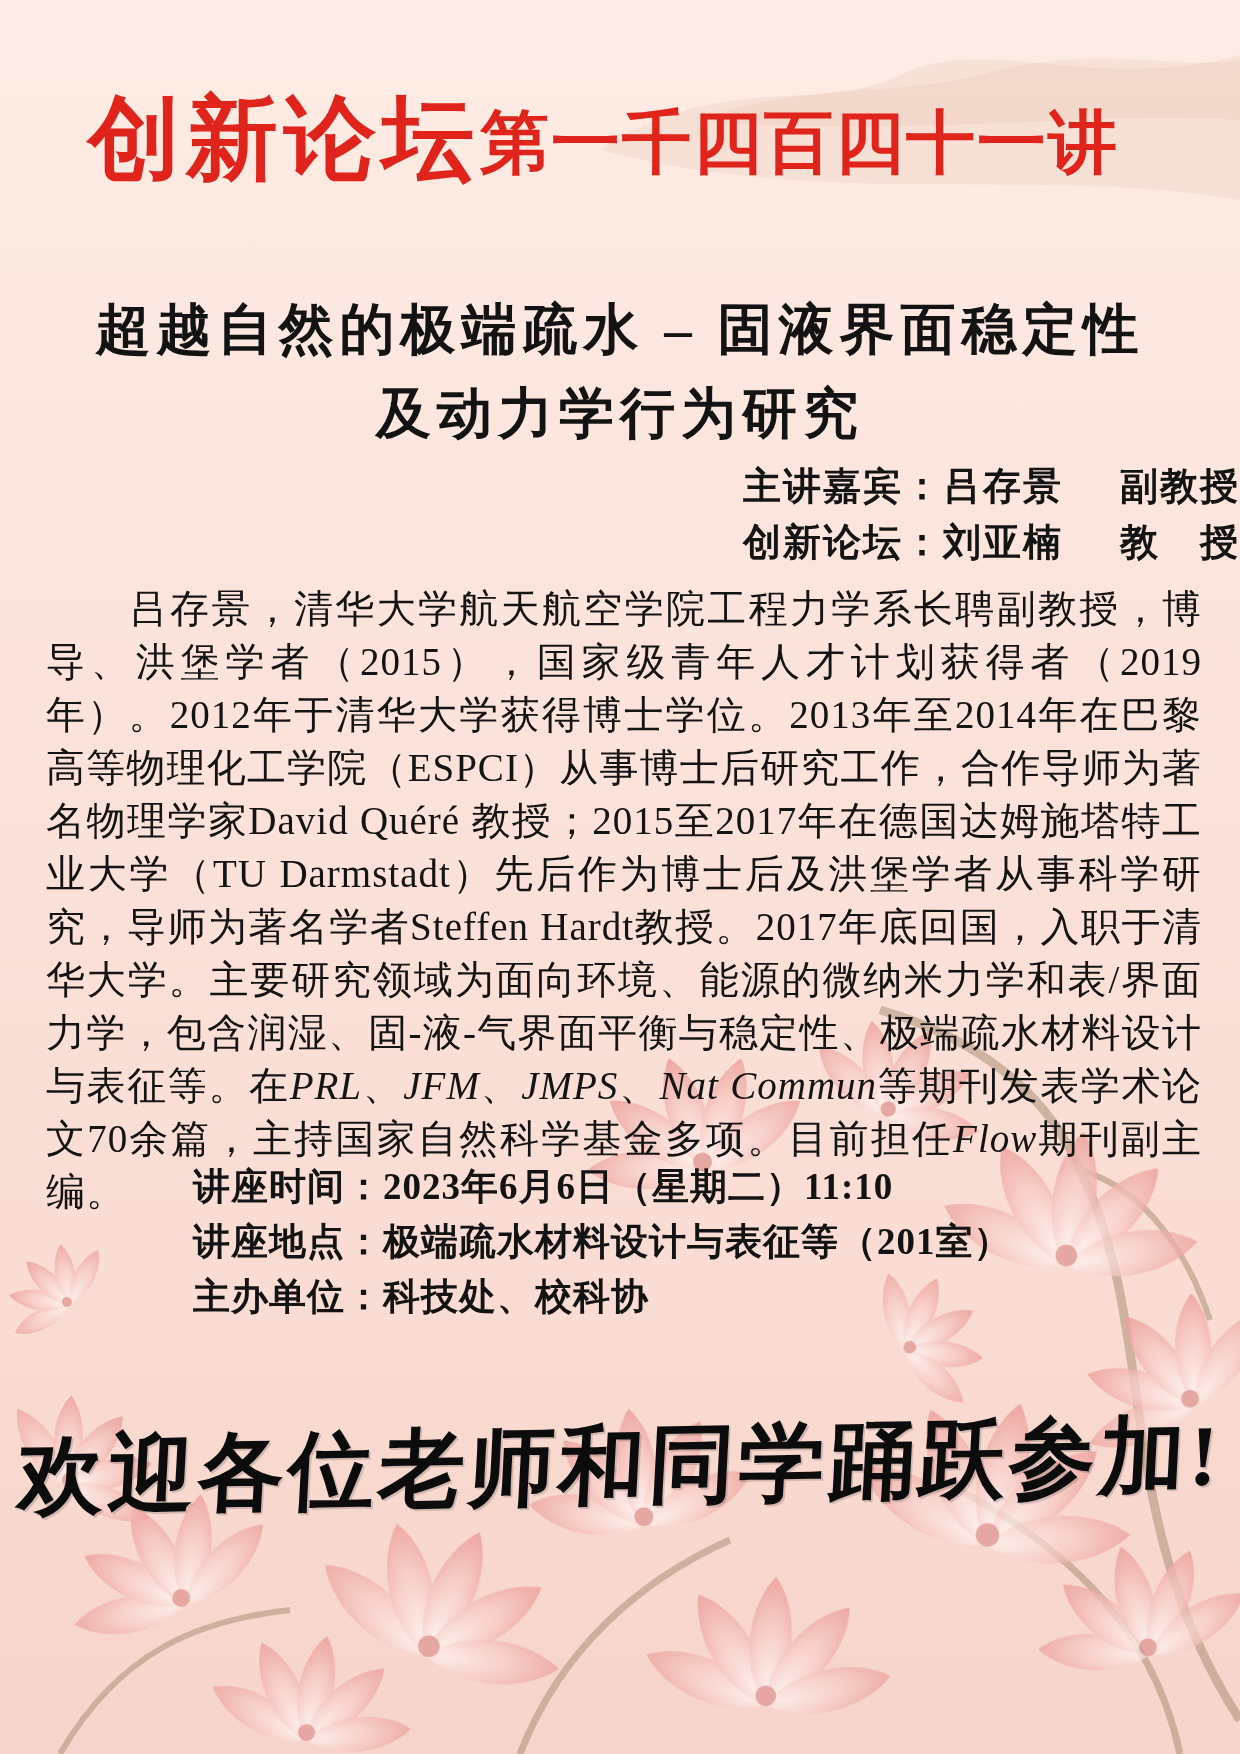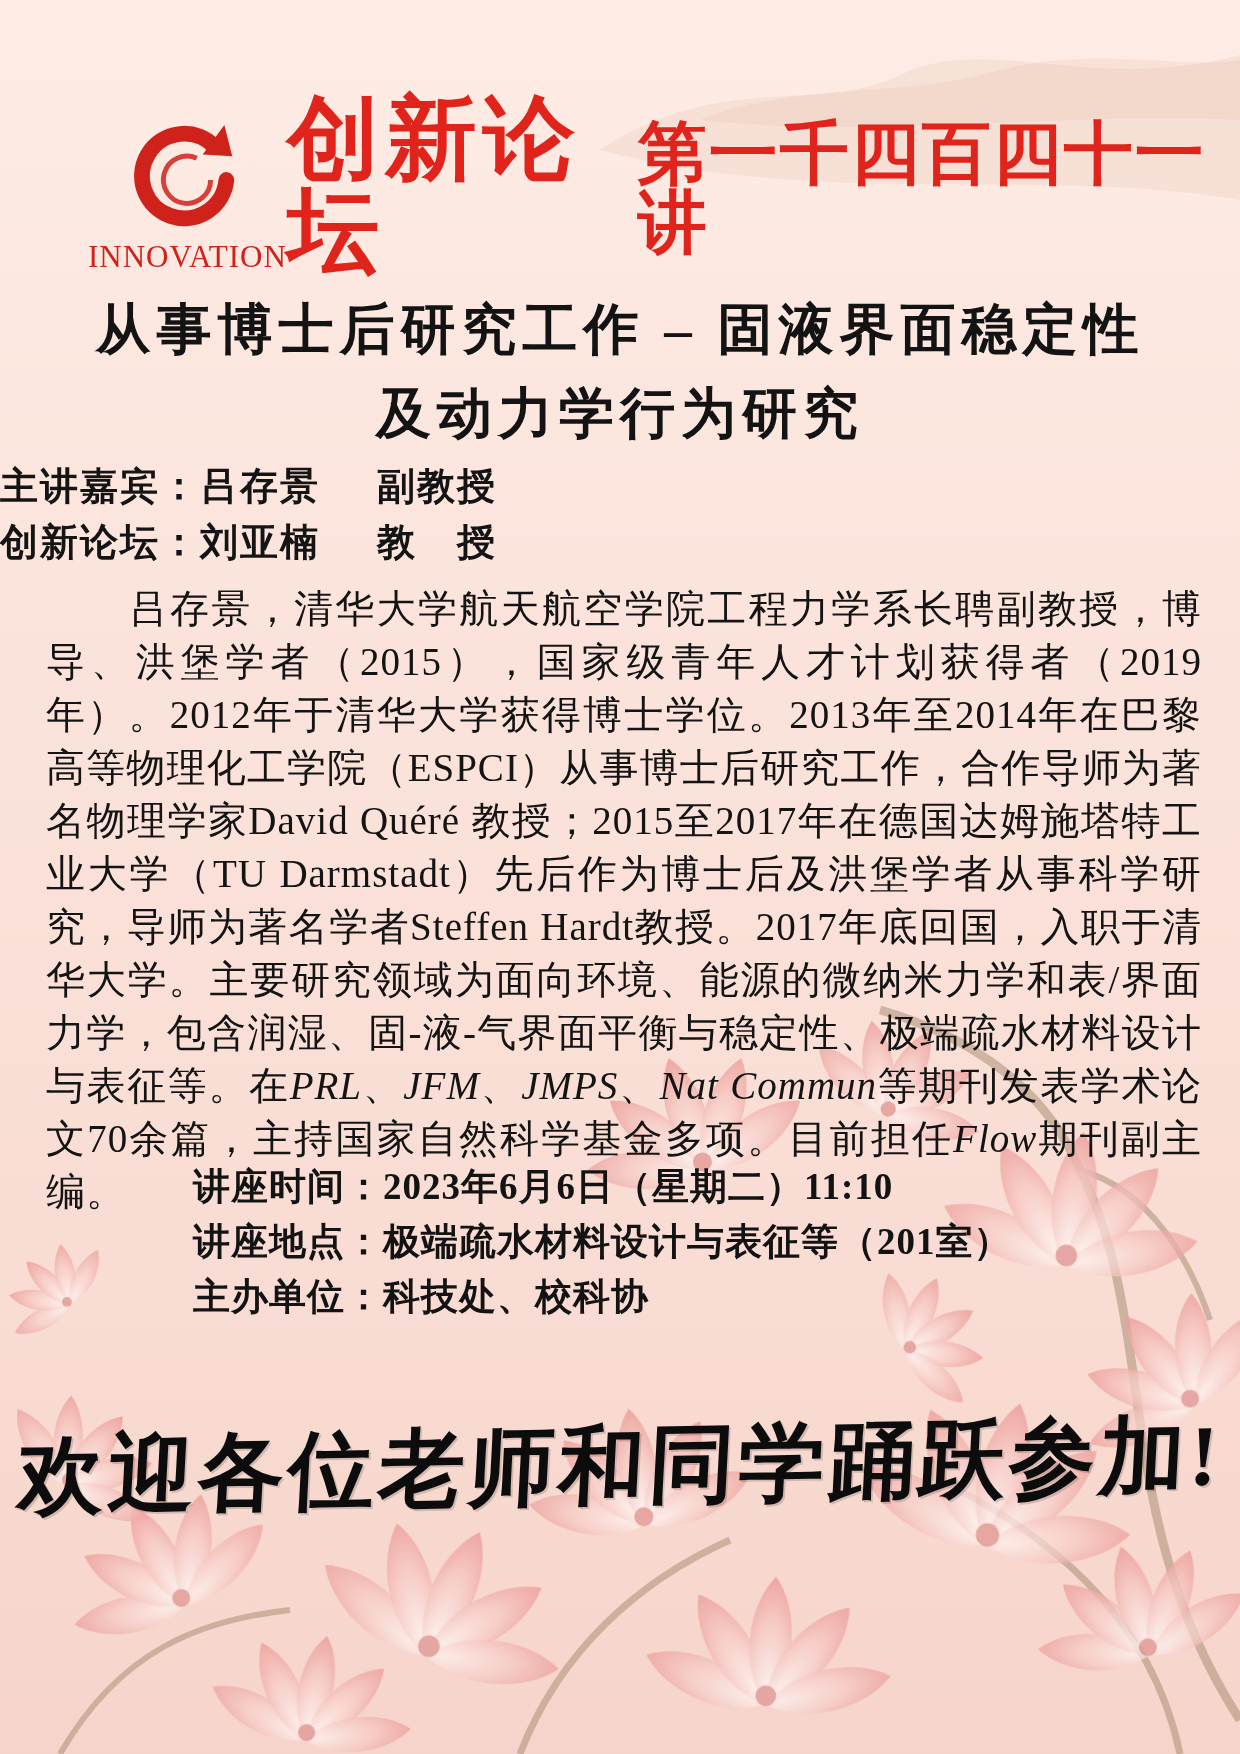--- a/index.html
+++ b/index.html
@@ -69,21 +69,21 @@
     font-size: 55px;
     letter-spacing: 6px;
     line-height: 84px;
     font-family: "Liberation Serif", serif;
   }
 
   
   .speakers {
     position: absolute;
     top: 458px; left: 0; right: 0;
-    text-align: left;
+    text-align: right;
     color: #141414;
     font-weight: 700;
     font-size: 38px;
     line-height: 56px;
     letter-spacing: 2px;
   }
   .speaker-title { margin-left: 1.5em; }
 
   
   .bio {
@@ -173,36 +173,26 @@
       <use href="#bloom" transform="translate(1150,1655) scale(1.0) rotate(-15)"></use>
       <use href="#bloom" transform="translate(305,1740) scale(0.95) rotate(12)"></use>
       <use href="#bloom" transform="translate(70,1305) scale(0.55) rotate(-45)"></use>
       <use href="#bloom" transform="translate(905,1350) scale(0.7) rotate(60)"></use>
     </g>
   </svg>
 
   <div class="content">
 
     <div class="header">
-      <div class="logo-block">
-        <div class="logo-icon">
-          <svg viewBox="0 0 120 120">
-            <path d="M88 28 A43 43 0 1 0 100 62" fill="none" stroke="#cf221b" stroke-width="16" stroke-linecap="round"></path>
-            <path d="M70 40 A24 24 0 1 0 84 62" fill="none" stroke="#cf221b" stroke-width="5" opacity="0.85"></path>
-            <polygon points="76,36 98,6 106,38" fill="#cf221b"></polygon>
-          </svg>
-        </div>
-        <div class="brand-text">INNOVATION</div>
-      </div>
       <div class="forum-title">创新论坛</div>
       <div class="lecture-number">第一千四百四十一讲</div>
     </div>
 
     <div class="title-block">
-      <div>从事博士后研究工作 – 固液界面稳定性</div>
+      <div>超越自然的极端疏水 – 固液界面稳定性</div>
       <div>及动力学行为研究</div>
     </div>
 
     <div class="speakers">
       <div>
         <span>主讲嘉宾：</span><span>吕存景</span><span class="speaker-title">副教授</span>
       </div>
       <div>
         <span>创新论坛：</span><span>刘亚楠</span><span class="speaker-title">教　授</span>
       </div>

